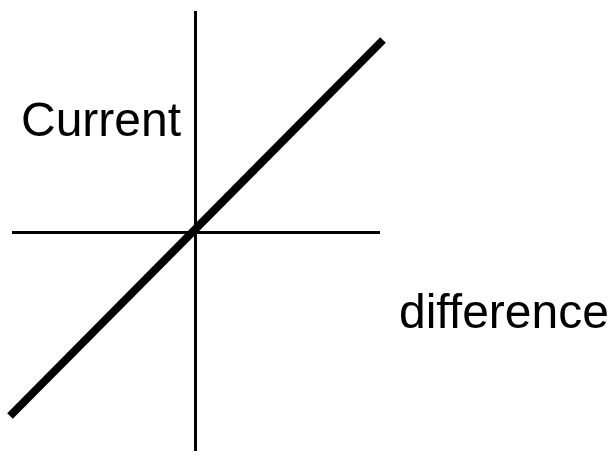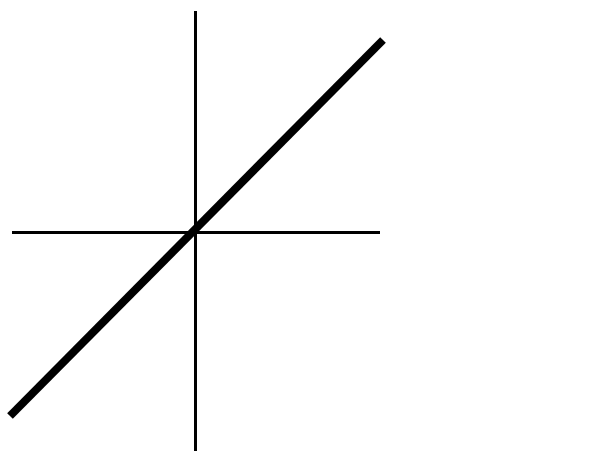--- a/index.html
+++ b/index.html
@@ -55,17 +55,21 @@
 
   <svg id="graph-svg" viewBox="0 0 609 463" xmlns="http://www.w3.org/2000/svg">
 
     <line x1="195.5" y1="11" x2="195.5" y2="451" stroke="#000000" stroke-width="3"></line>
 
     <line x1="12" y1="232.5" x2="380" y2="232.5" stroke="#000000" stroke-width="3"></line>
 
     <line x1="10" y1="416" x2="383" y2="40" stroke="#000000" stroke-width="8" stroke-linecap="butt"></line>
   </svg>
 
+  <div id="y-axis-label" class="axis-label">
+    <span class="label-line">Current</span>
+  </div>
 
   <div id="x-axis-label" class="axis-label">
+    <span class="label-line">difference</span>
   </div>
 
 </div>
 
 </body></html>

